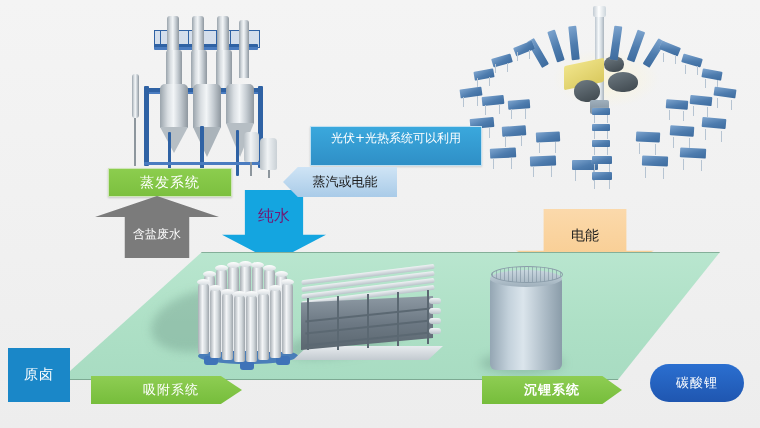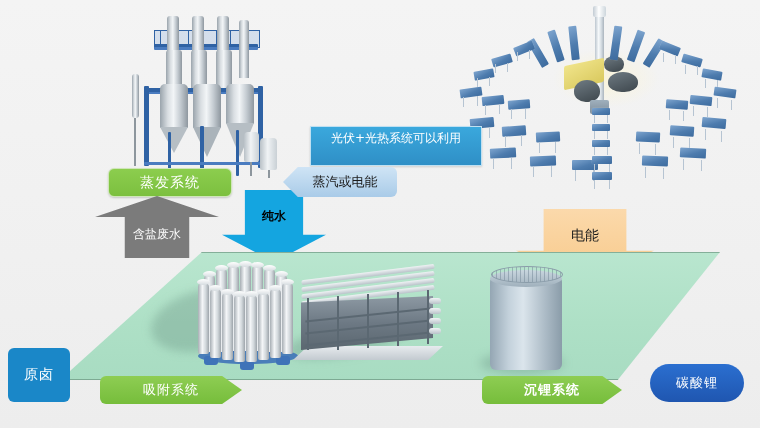--- a/index.html
+++ b/index.html
@@ -7,21 +7,21 @@
     width:760px;height:428px;overflow:hidden;
     background:#f2f2f2;
     font-family:"DejaVu Sans","Liberation Sans",sans-serif;
     position:relative;
   }
   #stage{position:absolute;inset:0;width:760px;height:428px;
          background:linear-gradient(180deg,#f4f4f4 0%,#f0f0f0 60%,#ededed 100%);}
 
   
   .abs{position:absolute;}
-  .ctr{display:flex;align-items:center;justify-content:center;border-radius:6px;}
+  .ctr{display:flex;align-items:center;justify-content:center;}
 
   
   #evap-plant{left:140px;top:14px;width:130px;height:168px;}
   .beam{position:absolute;background:#2f62a4;border-radius:1px;}
   .beam.light{background:#4a7cc0;}
   .vessel{position:absolute;
     background:linear-gradient(90deg,#9aa4ac 0%,#d9dee2 28%,#f2f5f7 48%,#c6cdd3 72%,#8e979f 100%);
     border-radius:3px 3px 0 0;}
   .cone{position:absolute;width:0;height:0;border-left:0 solid transparent;
     border-right:0 solid transparent;}
@@ -66,21 +66,21 @@
     position:absolute;left:95px;top:196px;width:124px;height:62px;
     background:#7b7b7b;
     clip-path:polygon(50% 0%,100% 34%,76% 34%,76% 100%,24% 100%,24% 34%,0% 34%);
     color:#ffffff;font-size:12px;
   }
   .arrow-up-gray span{margin-top:14px;}
   .arrow-down-blue{
     position:absolute;left:222px;top:190px;width:104px;height:72px;
     background:#14a5e0;
     clip-path:polygon(22% 0%,78% 0%,78% 62%,100% 62%,50% 100%,0% 62%,22% 62%);
-    color:#000000;font-size:12px;font-weight:bold;
+    color:#701a75;font-size:16px;
   }
   .arrow-down-blue span{margin-top:-20px;}
   .arrow-left-steam{
     position:absolute;left:283px;top:167px;width:114px;height:30px;
     background:linear-gradient(180deg,#cfe4f5,#a9cbe8);
     clip-path:polygon(0% 50%,13% 0%,100% 0%,100% 100%,13% 100%);
     color:#1d1d1d;font-size:13px;
   }
   .arrow-left-steam span{margin-left:10px;}
   .lbl-cyan{
@@ -140,21 +140,21 @@
     border:1px solid #8a9ca9;border-radius:50%;
     background:repeating-linear-gradient(90deg,rgba(120,140,155,.55) 0 1px,transparent 1px 4px);}
 
   
   .chev{
     position:absolute;top:376px;height:28px;
     background:linear-gradient(180deg,#8ecd53,#76bd3b);
     color:#ffffff;font-size:13px;letter-spacing:1px;
     clip-path:polygon(0% 0%,86% 0%,100% 50%,86% 100%,0% 100%);
   }
-  .chev.c1{left:100px;width:142px;}
+  .chev.c1{left:91px;width:142px;padding-left:9px;}
   .chev.c2{left:300px;width:140px;}
   .chev.c3{left:482px;width:140px;font-weight:bold;}
 
   .endpoint-sq{
     position:absolute;left:8px;top:348px;width:62px;height:54px;
     background:#1a87c8;color:#ffffff;font-size:14px;letter-spacing:1px;
   }
   .endpoint-round{
     position:absolute;left:650px;top:364px;width:94px;height:38px;
     background:linear-gradient(180deg,#2b6fd0,#1f56b0);

